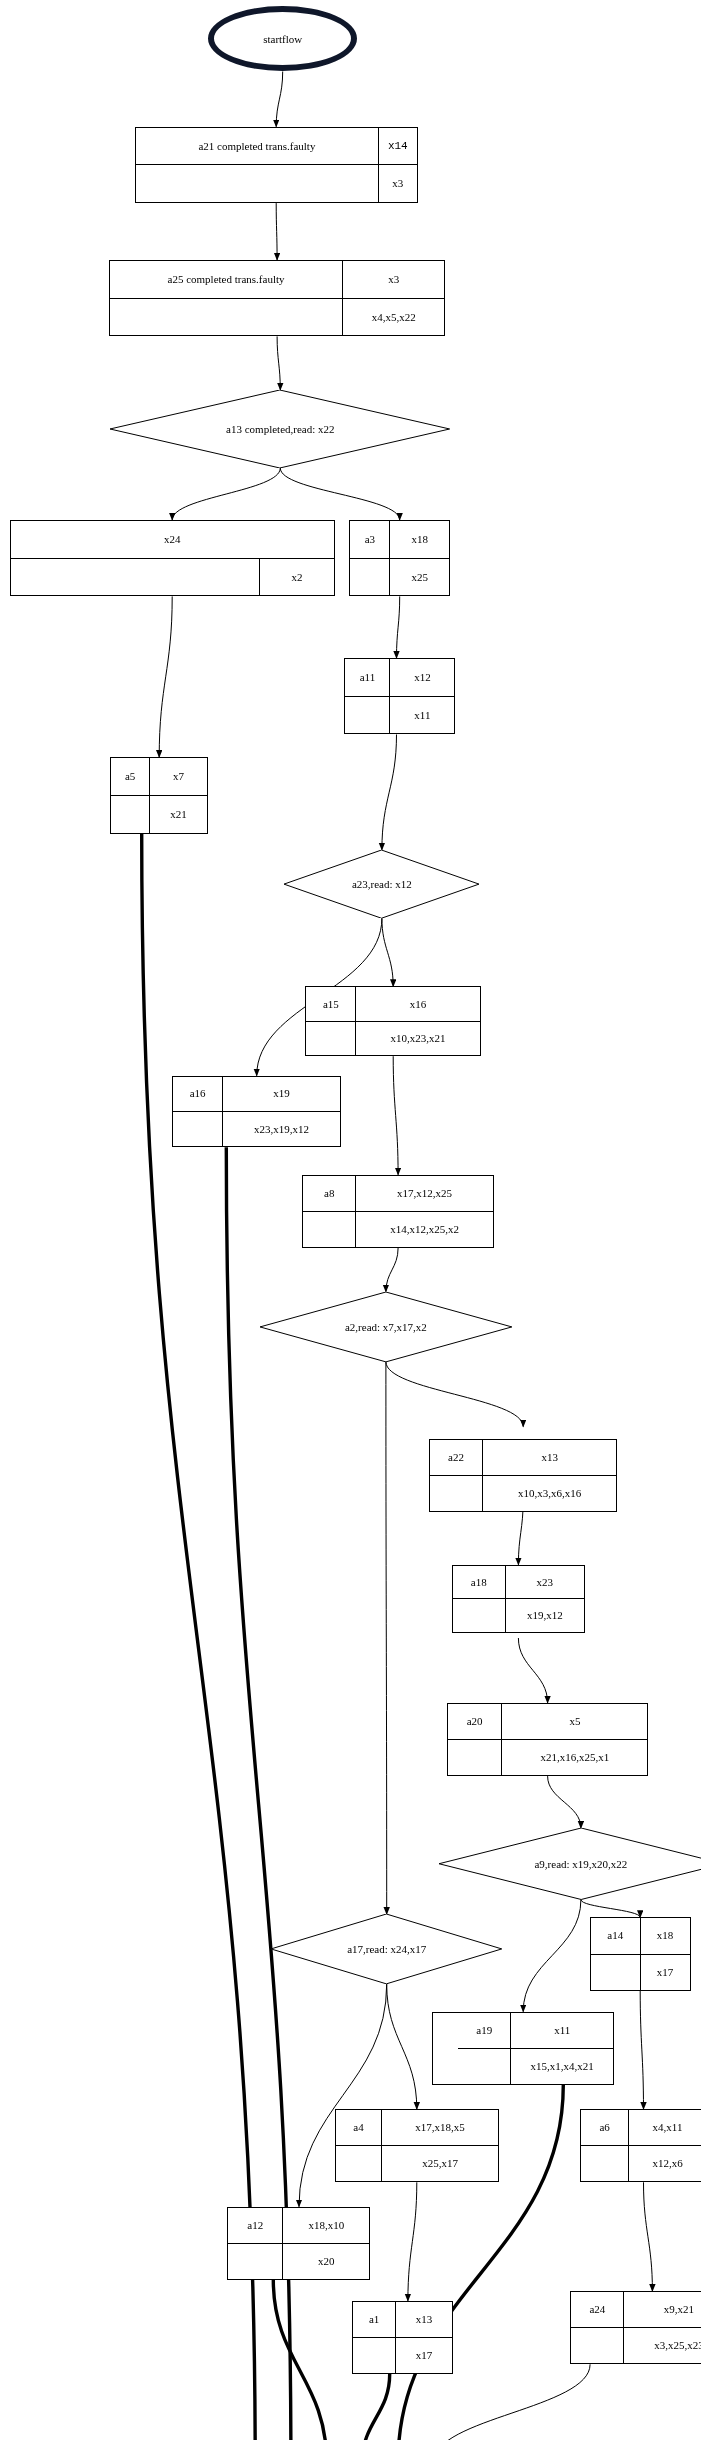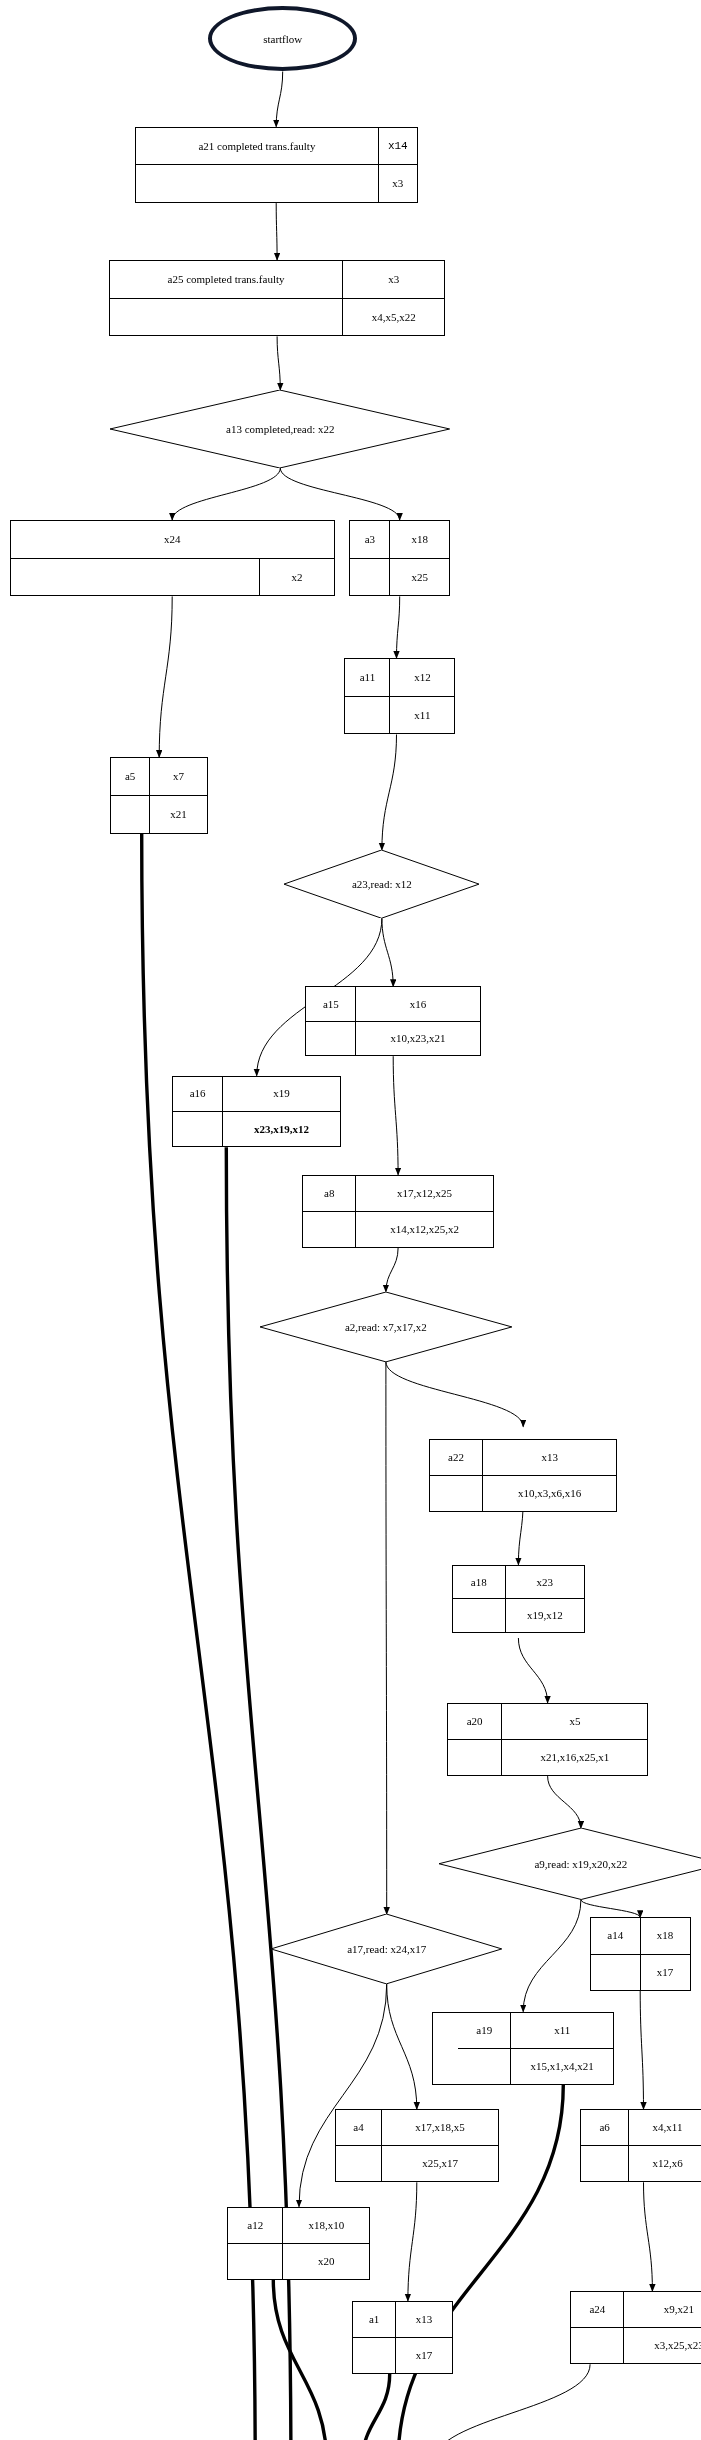--- a/index.html
+++ b/index.html
@@ -8,21 +8,21 @@
   svg#edges{position:absolute;left:0;top:0;width:701px;height:2440px;}
   .node{position:absolute;box-sizing:border-box;justify-content:space-between;}
   
   .record{border:1px solid #000;background:#fff;display:flex;flex-direction:column;}
   .rrow{display:flex;flex:1 1 0;min-height:0;}
   .rrow + .rrow{border-top:1px solid #000;}
   .cell{display:flex;align-items:center;justify-content:center;
         font-size:11px;line-height:1;color:#000;white-space:nowrap;overflow:hidden;}
   .cell.left{border-right:1px solid #000;}
   
-  .ellipse{border:4px solid #0f172a;border-radius:50%;background:#fff;
+  .ellipse{border:6px solid #0f172a;border-radius:50%;background:#fff;
            display:flex;align-items:center;justify-content:center;
            font-size:11px;color:#000;}
   
   .diamond{position:absolute;}
   .diamond .dshape{position:absolute;left:0;top:0;width:100%;height:100%;}
   .diamond .dlabel{position:absolute;left:0;top:0;width:100%;height:100%;
                    display:flex;align-items:center;justify-content:center;
                    font-size:11px;color:#000;white-space:nowrap;}
 </style>
 </head>
@@ -156,21 +156,21 @@
          <div class="cell" style="flex:1 1 auto;">x10,x23,x21</div>
        </div>
       </div>
       <div class="node record" style="left: 172.246px; top: 1075.72px; width: 168.996px; height: 71.4982px;">
         <div class="rrow">
          <div class="cell left" style="width:48.748781280467995px;flex:0 0 48.748781280467995px;">a16</div>
          <div class="cell" style="flex:1 1 auto;">x19</div>
        </div>
        <div class="rrow">
          <div class="cell left" style="width:48.748781280467995px;flex:0 0 48.748781280467995px;"></div>
-         <div class="cell" style="flex:1 1 auto;font-weight:bold;">x23,x19,x12</div>
+         <div class="cell" style="flex:1 1 auto;">x23,x19,x12</div>
        </div>
       </div>
       <div class="node record" style="left: 302.242px; top: 1174.85px; width: 191.745px; height: 73.1232px;">
         <div class="rrow">
          <div class="cell left" style="width:51.998700032499194px;flex:0 0 51.998700032499194px;">a8</div>
          <div class="cell" style="flex:1 1 auto;">x17,x12,x25</div>
        </div>
        <div class="rrow">
          <div class="cell left" style="width:51.998700032499194px;flex:0 0 51.998700032499194px;"></div>
          <div class="cell" style="flex:1 1 auto;">x14,x12,x25,x2</div>

